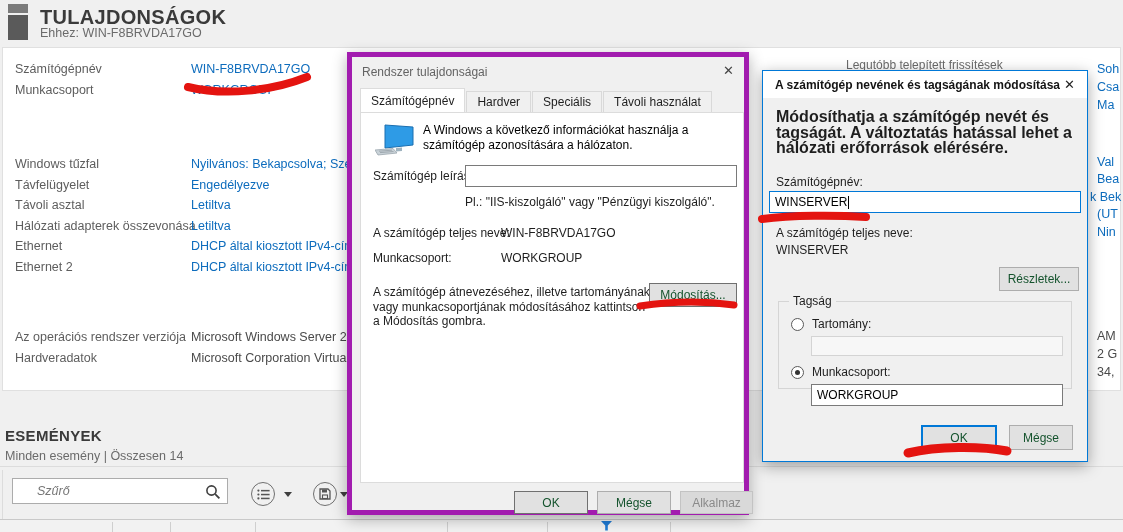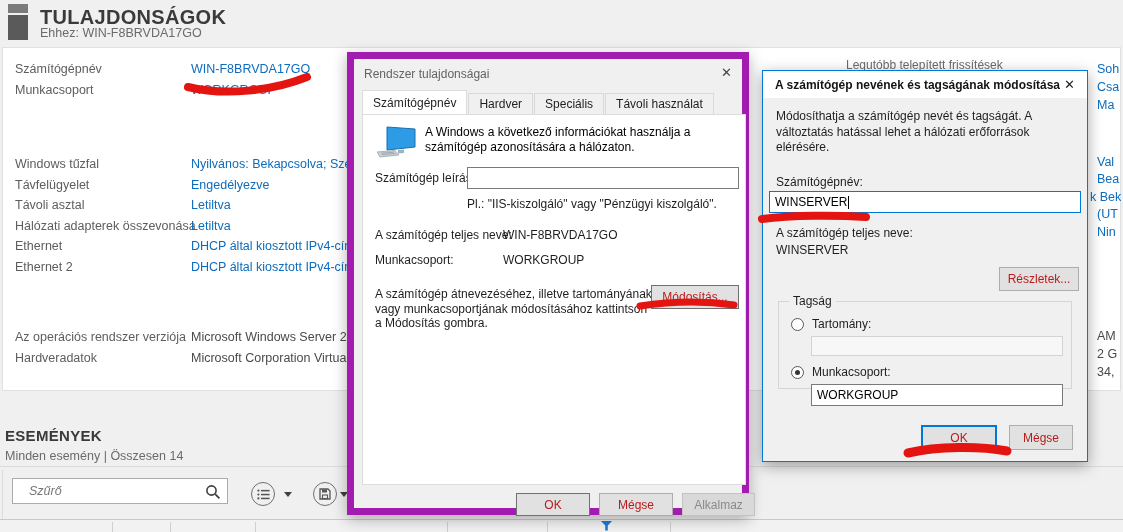--- a/index.html
+++ b/index.html
@@ -26,41 +26,41 @@
   .frag { position:absolute; left:1094px; font-size:12.5px; white-space:nowrap; }
   .frag.blue { color:#0d6cbd; } .frag.plain { color:#4a4a4a; }
 
   
   .ev-title { position:absolute; left:5px; top:427px; font-size:15px; font-weight:bold; color:#3a3a3a; letter-spacing:.3px; }
   .ev-sub   { position:absolute; left:5px; top:449px; font-size:12.5px; color:#6b6b6b; }
   .ev-div   { position:absolute; left:0; top:466px; width:1123px; height:1px; background:#dcdcdc; }
   .ev-left-line { position:absolute; left:2px; top:470px; width:1px; height:62px; background:#dcdcdc; }
   .filter-box { position:absolute; left:12px; top:478px; width:216px; height:26px; background:#fff; border:1px solid #acacac; }
   .filter-box input { position:absolute; left:0; top:0; width:100%; height:100%; border:none; outline:none; background:transparent;
-                      padding:0 30px 0 16px; font-family:inherit; font-size:12.5px; font-style:italic; color:#333; }
+                      padding:0 30px 0 24px; font-family:inherit; font-size:12.5px; font-style:italic; color:#333; }
   .filter-box input::placeholder { color:#767676; font-style:italic; opacity:1; }
   .search-ic { position:absolute; right:6px; top:5px; width:16px; height:16px; }
   .circle-btn { position:absolute; top:482px; width:24px; height:24px; border:1.5px solid #6f6f6f; border-radius:50%;
                 display:flex; align-items:center; justify-content:center; background:transparent; }
   .caret { position:absolute; width:0; height:0; border-left:4px solid transparent; border-right:4px solid transparent; border-top:5px solid #3f3f3f; }
   .tbl-strip { position:absolute; left:0; top:519px; width:1123px; height:13px; background:#f2f2f2; border-top:1px solid #c9c9c9; }
   .tbl-strip .col-div { position:absolute; top:2px; bottom:0; width:1px; background:#cfcfcf; }
   .funnel { position:absolute; left:601px; top:521px; }
 
   
   .btn { display:flex; align-items:center; justify-content:center; background:#e1e1e1; border:1px solid #adadad;
-         font-size:12px; color:#b91c1c; cursor:default; }
+         font-size:12px; color:#14532d; cursor:default; }
   .btn.default-gray { border-color:#707070; }
   .btn.disabled { background:#d9d9d9; border-color:#c3c3c3; color:#8a8a8a; }
   .btn.focus-blue { border:2px solid #0078d7; }
   .close-x { position:absolute; font-size:13px; color:#444; line-height:13px; }
 
   
   .sysdlg { position:absolute; left:347px; top:52px; width:402px; height:463px; background:#f0f0f0;
-            border:7px solid #a21caf; box-shadow:0 4px 14px rgba(0,0,0,.3); z-index:10; }
+            border:5px solid #a21caf; box-shadow:0 4px 14px rgba(0,0,0,.3); z-index:10; }
   .sysdlg .dlg-title { position:absolute; left:10px; top:8px; font-size:12px; color:#636363; }
   .sysdlg .close-x { right:10px; top:7px; }
   .tabs { position:absolute; left:8px; top:31px; display:flex; align-items:flex-end; }
   .tab { font-size:12px; color:#1e1e1e; padding:3px 10px 4px; border:1px solid #d9d9d9; border-bottom:none; background:#f0f0f0; margin-right:1px; height:21px; }
   .tab.active { background:#fff; border-color:#dcdcdc; height:24px; padding-top:5px; position:relative; z-index:2; }
   .tabpage { position:absolute; left:8px; top:55px; width:384px; height:371px; background:#fff; border:1px solid #dcdcdc; }
   .pc-ic { position:absolute; left:14px; top:10px; }
   .sys-intro { position:absolute; left:62px; top:10px; width:312px; font-size:12px; line-height:14.5px; color:#000000; }
   .lbl12 { font-size:12px; color:#1e1e1e; white-space:nowrap; }
   .desc-lbl { position:absolute; left:12px; top:56px; }
@@ -74,21 +74,21 @@
   .sys-ok    { position:absolute; left:162px; top:434px; width:74px; height:23px; }
   .sys-cancel{ position:absolute; left:245px; top:434px; width:74px; height:23px; }
   .sys-apply { position:absolute; left:328px; top:434px; width:73px; height:23px; }
 
   
   .rendlg { position:absolute; left:762px; top:70px; width:326px; height:392px; background:#f0f0f0;
             border:1px solid #0078d7; box-shadow:0 4px 14px rgba(0,0,0,.35); z-index:20; }
   .rendlg .titlebar { position:absolute; left:0; top:0; width:100%; height:27px; background:#fff; }
   .rendlg .dlg-title { position:absolute; left:12px; top:7px; font-size:12px; font-weight:bold; color:#141414; white-space:nowrap; }
   .rendlg .close-x { right:12px; top:7px; color:#222; }
-  .ren-intro { position:absolute; left:13px; top:38px; width:298px; font-size:12px; line-height:15.5px; color:#1e1e1e; }
+  .ren-intro { position:absolute; left:13px; top:38px; width:298px; font-size:16px; line-height:15.5px; color:#1e1e1e;font-weight:bold; }
   .ren-name-lbl { position:absolute; left:13px; top:104px; }
   .ren-name-input { position:absolute; left:6px; top:120px; width:312px; height:22px; background:#fff; border:1px solid #0078d7;
                     display:flex; align-items:center; padding-left:5px; font-size:12px; color:#000; }
   .txt-caret { display:inline-block; width:1px; height:13px; background:#000; margin-left:1px; }
   .ren-fn-lbl { position:absolute; left:13px; top:155px; }
   .ren-fn-val { position:absolute; left:13px; top:172px; }
   .details-btn { position:absolute; left:236px; top:196px; width:80px; height:24px; }
   .groupbox { position:absolute; left:15px; top:230px; width:294px; height:88px; border:1px solid #d5d5d5; }
   .groupbox .legend { position:absolute; left:10px; top:-8px; background:#f0f0f0; padding:0 4px; font-size:12px; color:#1e1e1e; }
   .radio { position:absolute; width:13px; height:13px; border:1px solid #595959; border-radius:50%; background:#fff; }

